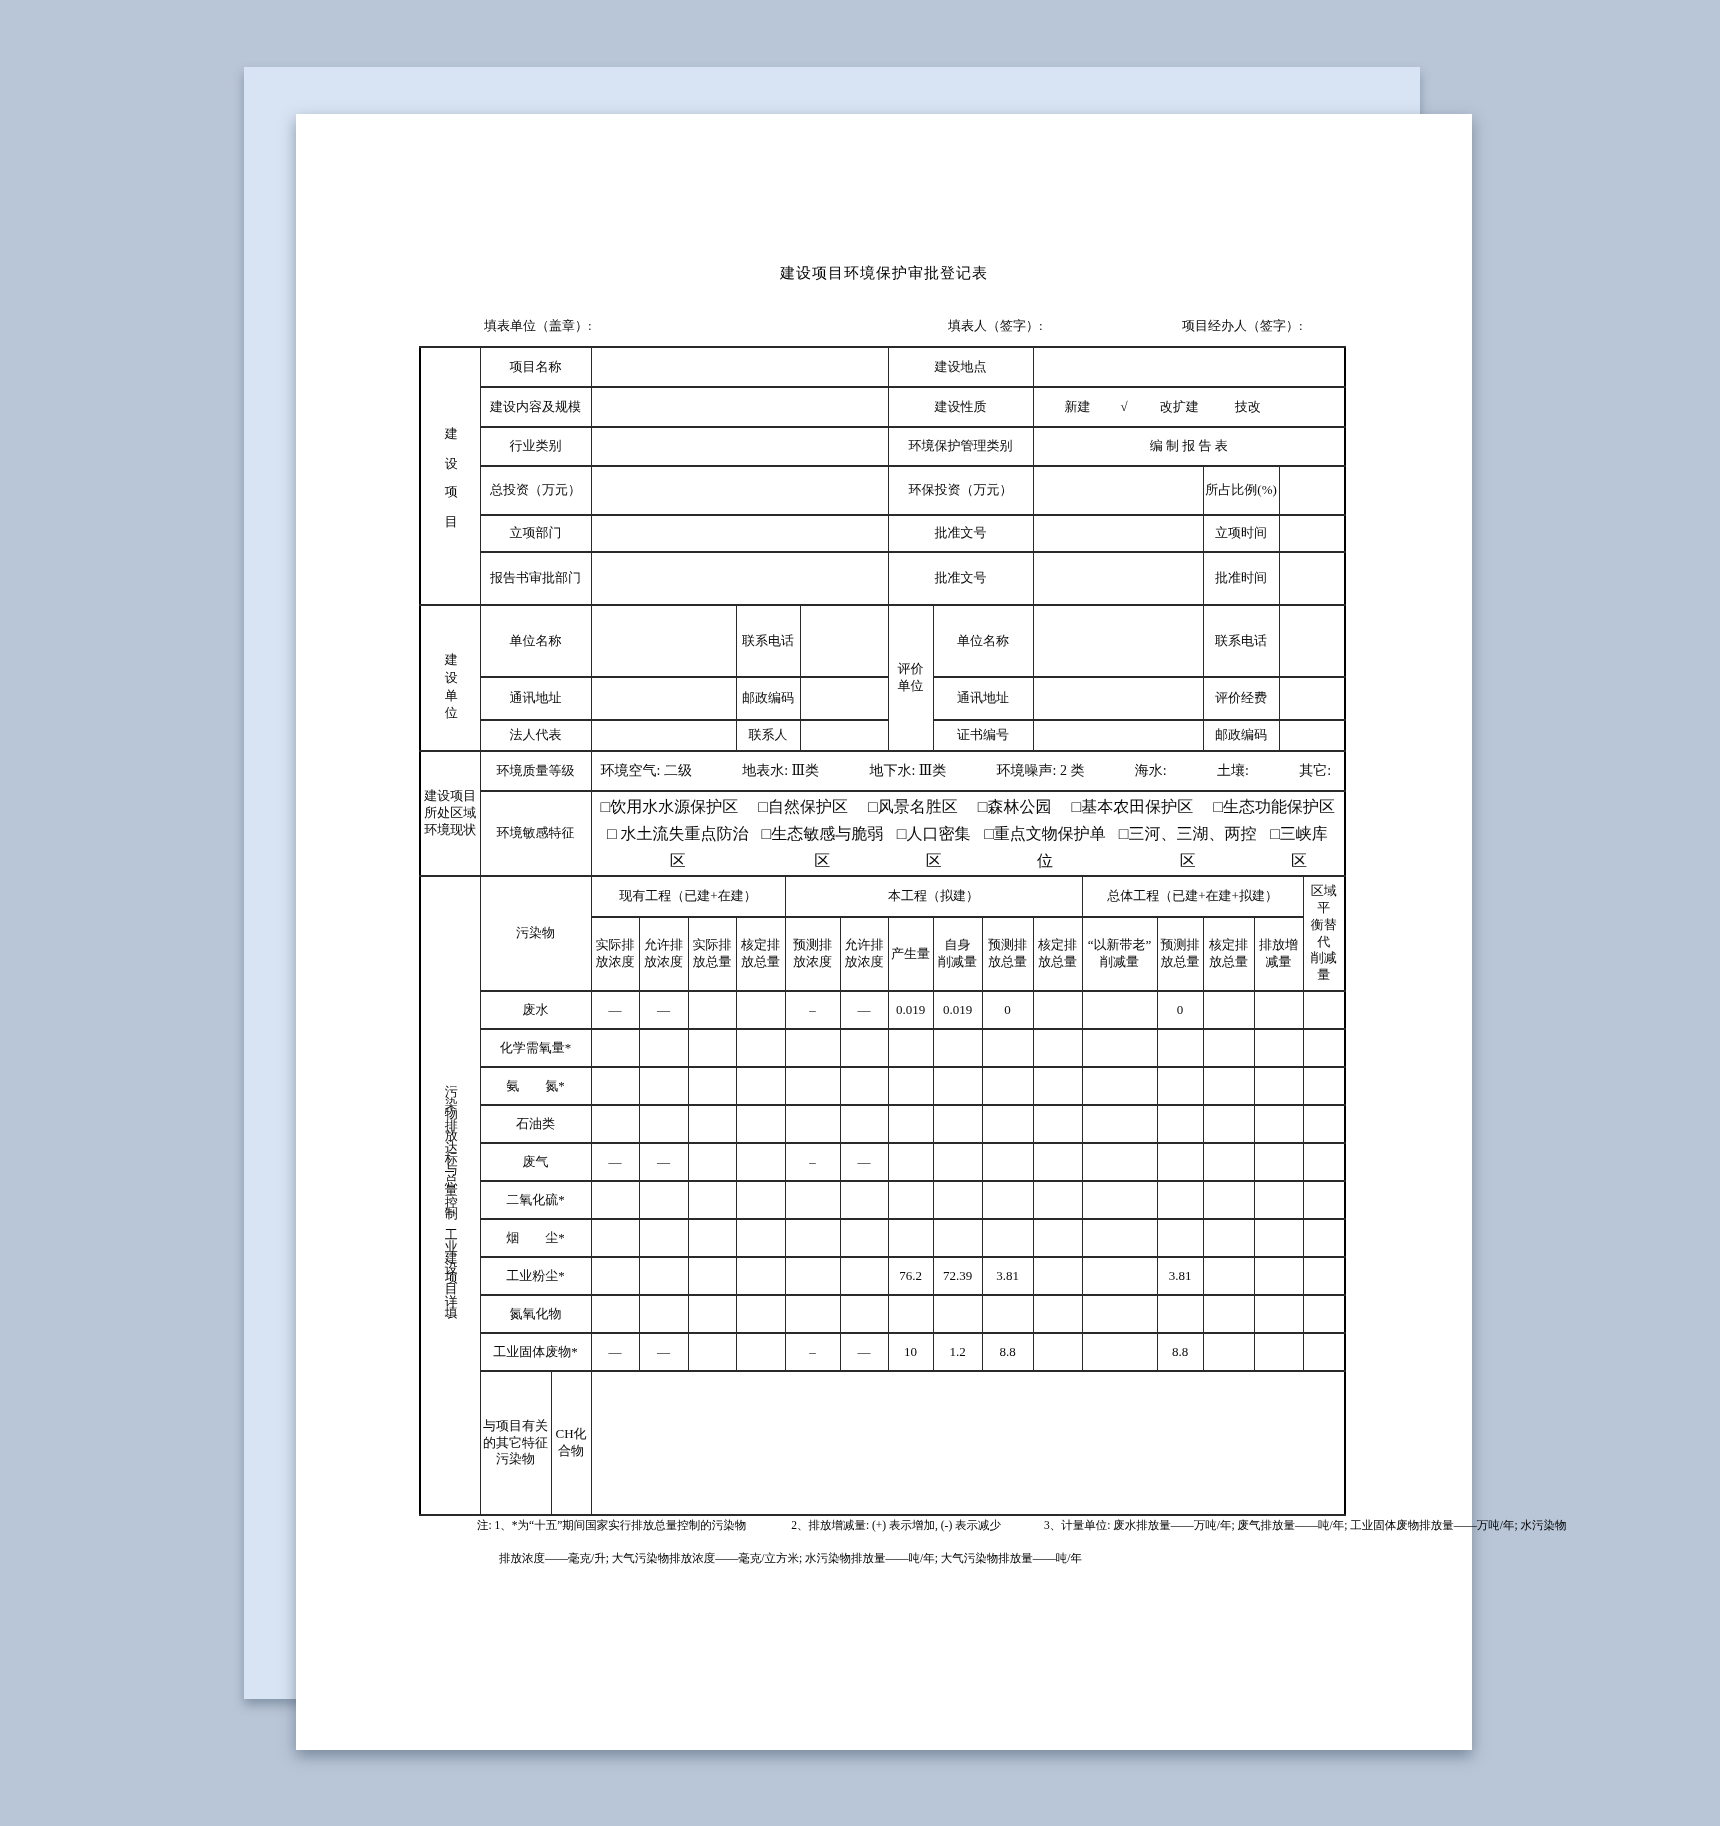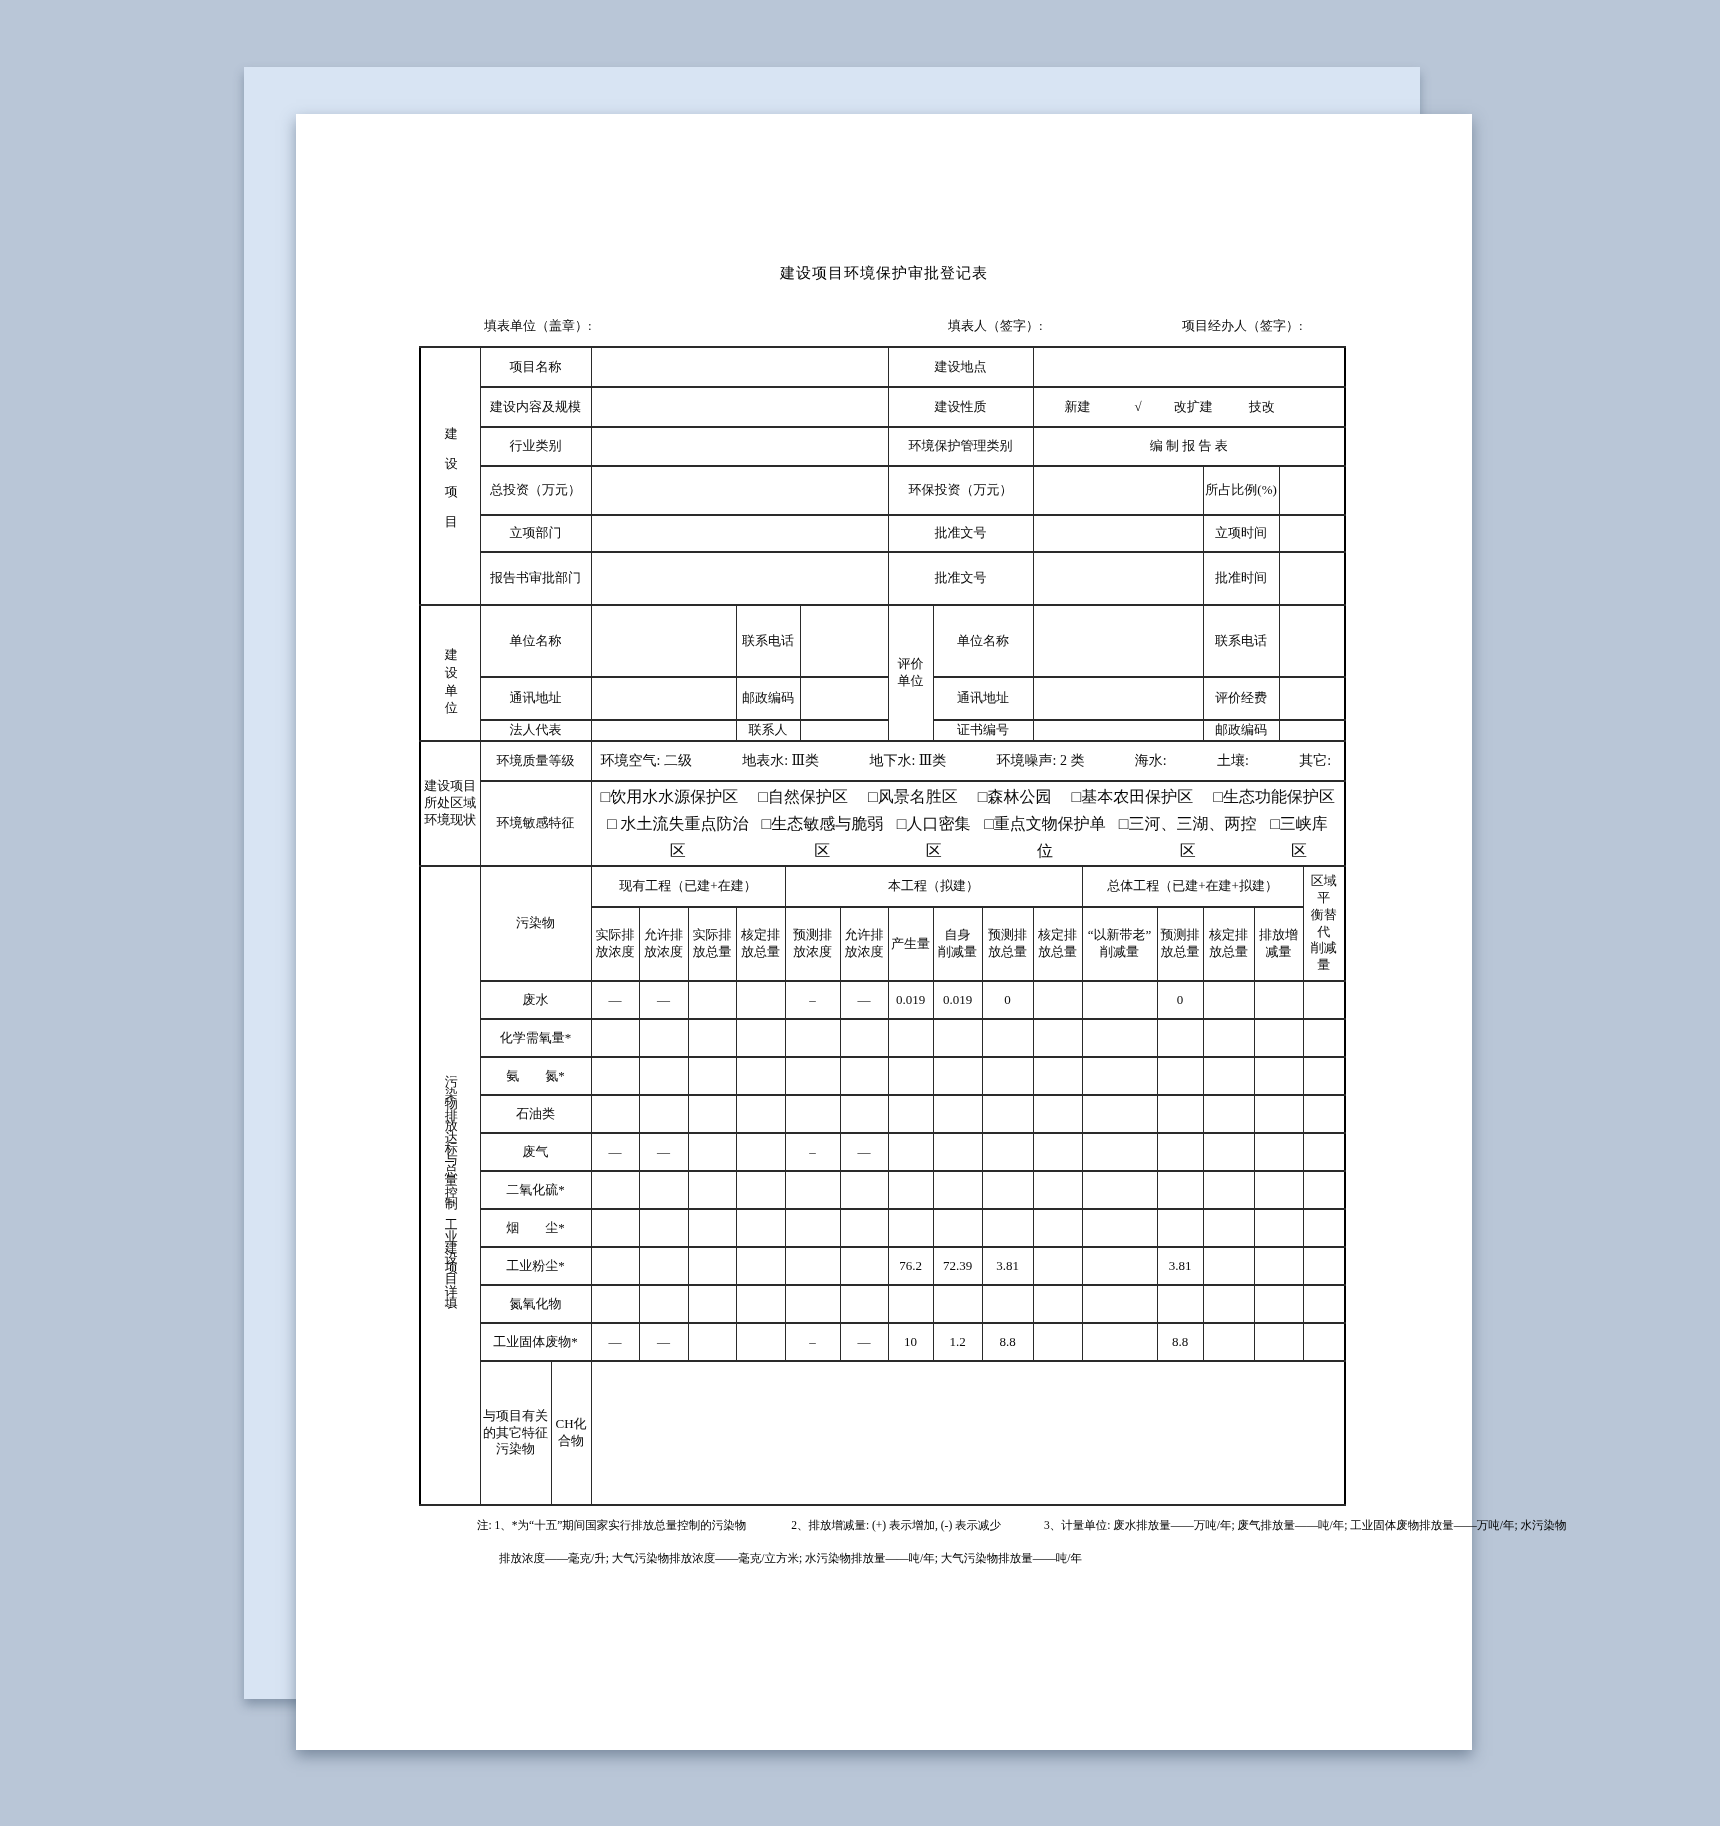--- a/index.html
+++ b/index.html
@@ -31,21 +31,21 @@
   .mid-eval{font-size:13px;line-height:22px}
   .grp{font-size:12.5px}
   .sub{font-size:11.5px;line-height:26px}
   .lastcol{font-size:11.5px;line-height:21px}
   .num{font-size:12px}
   .qrow{display:flex;justify-content:space-between;align-items:center;
        padding:0 12px 0 8px;font-size:14px}
   .sensbox{padding:1px 8px 1px 8px;font-size:16px}
   .sensline{display:flex;justify-content:space-between;line-height:27px}
   .nature{display:flex;align-items:center;padding-left:30px;font-size:13px;text-align:left}
-  .nature .n0{margin-right:44px}
+  .nature .n0{margin-right:30px}
   .nature .n1{margin-right:32px}
   .nature .n2{margin-right:36px}
   .other-lbl{font-size:12.5px;line-height:27px;text-align:left;padding-left:4px}
   .notes{position:absolute;left:181px;top:1404px;width:1020px;font-size:11.5px;
        white-space:nowrap;color:#000}
   .notes .l1 span{display:inline-block}
   .n1b{margin-left:42px}
   .n1c{margin-left:40px}
   .notes .l2{margin-top:18px;padding-left:22px}
 </style>
@@ -156,21 +156,21 @@
       <tr style="height:43px">
         <td colspan="2">通讯地址</td>
         <td colspan="3"></td>
         <td colspan="2">邮政编码</td>
         <td colspan="2"></td>
         <td colspan="2">通讯地址</td>
         <td colspan="3"></td>
         <td colspan="2">评价经费</td>
         <td colspan="2"></td>
       </tr>
-      <tr style="height:21px">
+      <tr style="height:31px">
         <td colspan="2">法人代表</td>
         <td colspan="3"></td>
         <td colspan="2">联系人</td>
         <td colspan="2"></td>
         <td colspan="2">证书编号</td>
         <td colspan="3"></td>
         <td colspan="2">邮政编码</td>
         <td colspan="2"></td>
       </tr>
 

